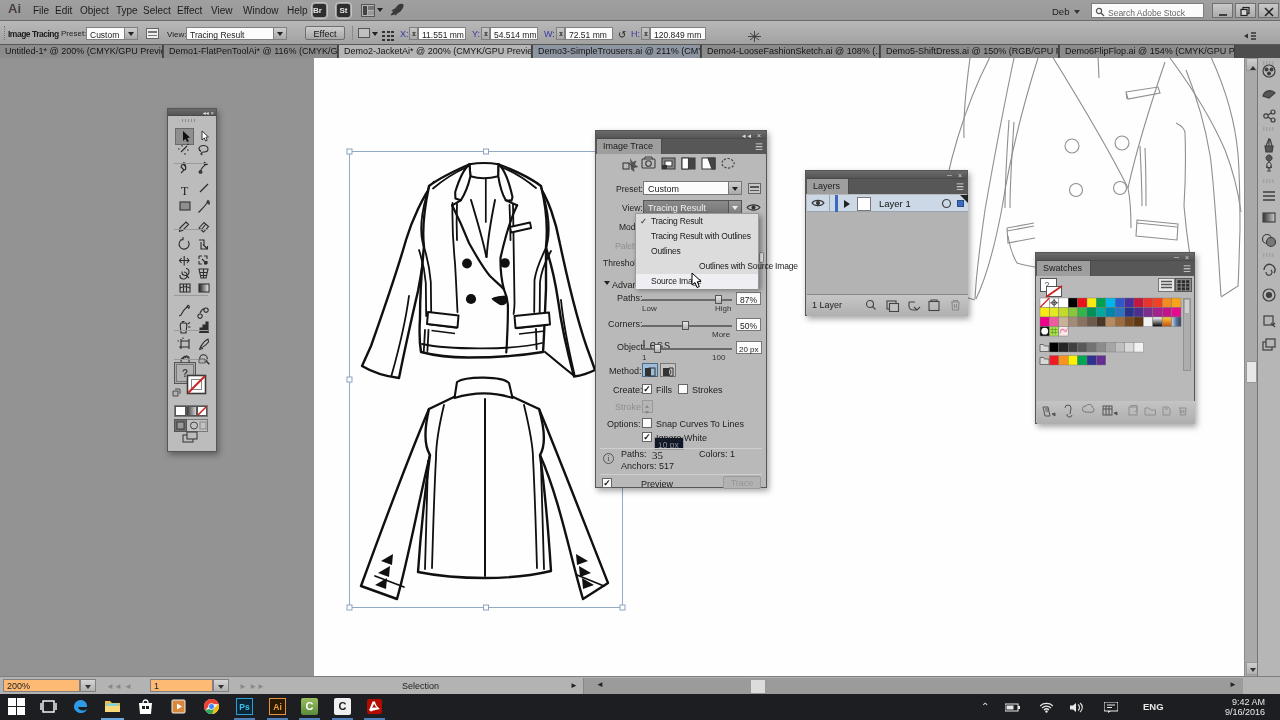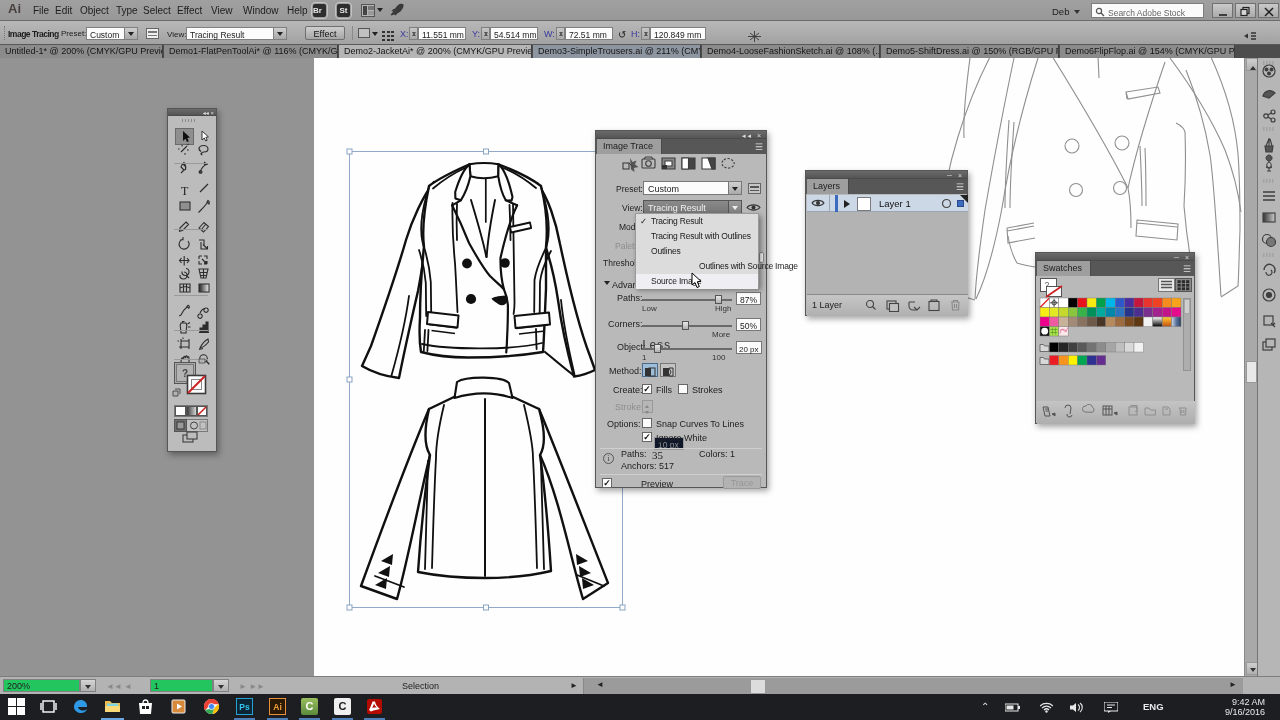--- a/index.html
+++ b/index.html
@@ -33,21 +33,21 @@
   #iconstrip { position:absolute; left:1257px; top:0; width:23px; height:618px; background:#b6b6b6; border-left:1px solid #757575; }
   
   .panel { position:absolute; background:#b9b9b9; border:1px solid #565656; box-shadow:2px 3px 6px rgba(0,0,0,0.35); }
   .ptitle { position:relative; height:8px; background:linear-gradient(#6a6a6a,#555); border-bottom:1px solid #4a4a4a; }
   .ptbtns { position:absolute; right:3px; top:1px; font-size:7px; color:#ddd; letter-spacing:2px; }
   .ptabrow { position:relative; height:15px; background:#575757; }
   .ptab { position:absolute; left:1px; top:0px; height:15px; background:#9e9e9e; color:#1c1c1c; font-size:9px; padding:2px 8px 0 6px; border-right:1px solid #4a4a4a; }
   .pmenu { position:absolute; right:3px; top:3px; color:#ddd; font-size:9px; }
   
   #statusbar { left:0; top:676px; width:1280px; height:18px; background:#b3b3b3; border-top:1px solid #7e7e7e; }
-  .sb-field { position:absolute; top:2px; height:13px; background:#22c55e; border:1px solid #808080; font-size:9px; color:#222; padding:1px 3px 0 3px; }
+  .sb-field { position:absolute; top:2px; height:13px; background:#fdba74; border:1px solid #808080; font-size:9px; color:#222; padding:1px 3px 0 3px; }
   .sb-drop { position:absolute; top:2px; width:16px; height:13px; background:linear-gradient(#d5d5d5,#b0b0b0); border:1px solid #808080; }
   .sb-drop:before { content:""; position:absolute; left:4px; top:5px; border:3.5px solid transparent; border-top:4px solid #333; }
   #hscroll { position:absolute; left:583px; top:1px; width:660px; height:17px; background:#9b9b9b; border-left:1px solid #888; }
   
   #taskbar { left:0; top:694px; width:1280px; height:26px; background:#1d1e22; }
   .tb-ico { position:absolute; top:4px; width:17px; height:17px; }
   .tb-line { position:absolute; top:24px; height:2px; background:#4f7fb8; }
   .tray { position:absolute; top:7px; color:#e8e8e8; font-size:9px; }
 </style>
 </head>

